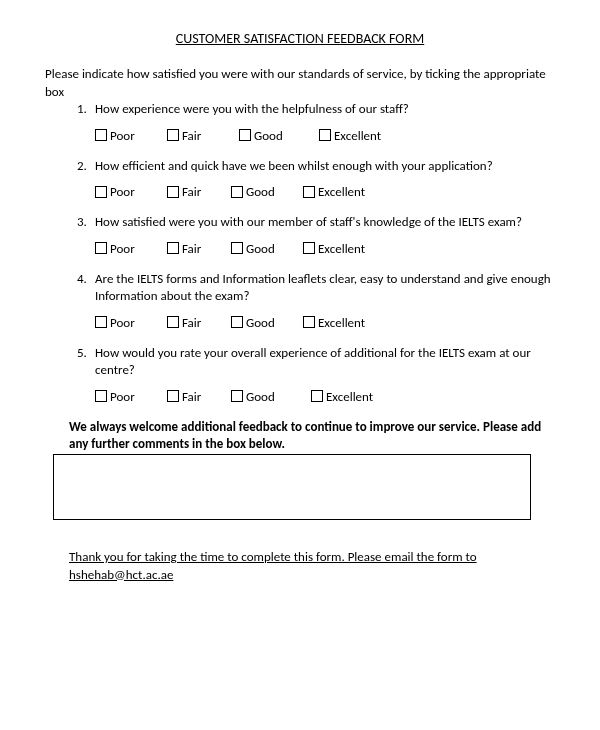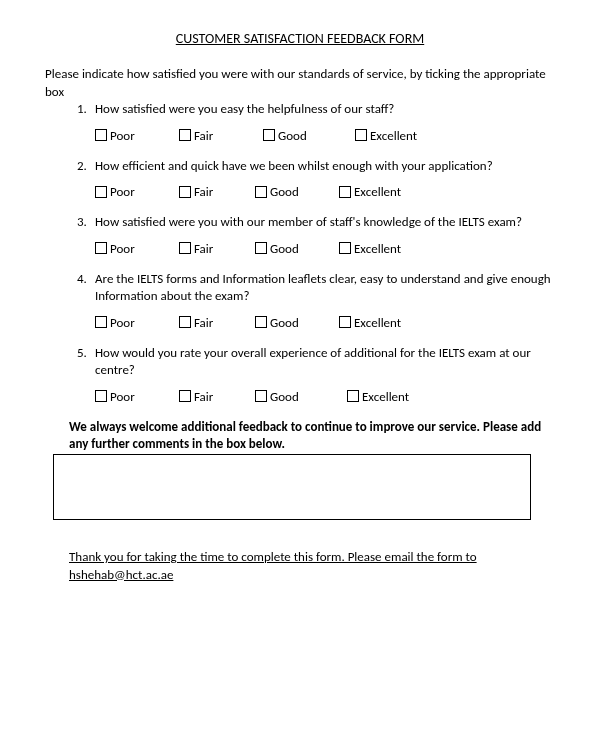--- a/index.html
+++ b/index.html
@@ -35,21 +35,21 @@
     .q-num {
       min-width: 18px;
     }
     .q-body {
       flex: 1;
     }
     .options {
       display: flex;
       padding-left: 18px;
       margin-bottom: 14px;
-      gap: 12px;
+      gap: 0;
     }
     .option {
       display: flex;
       align-items: center;
     }
     .checkbox {
       display: inline-block;
       width: 12px;
       height: 12px;
       border: 1.2px solid #000;
@@ -91,21 +91,21 @@
 
 <div class="title">CUSTOMER SATISFACTION FEEDBACK FORM</div>
 
 <div class="intro">Please indicate how satisfied you were with our standards of service, by ticking the appropriate box</div>
 
 <div class="questions">
 
   <div class="question">
     <div class="q-text">
       <span class="q-num">1.</span>
-      <span class="q-body">How satisfied were you easy the helpfulness of our staff?</span>
+      <span class="q-body">How experience were you with the helpfulness of our staff?</span>
     </div>
     <div class="options q1">
       <div class="option">
           <span class="checkbox"></span>
           <span class="opt-label">Poor</span>
         </div>
       <div class="option">
           <span class="checkbox"></span>
           <span class="opt-label">Fair</span>
         </div>

